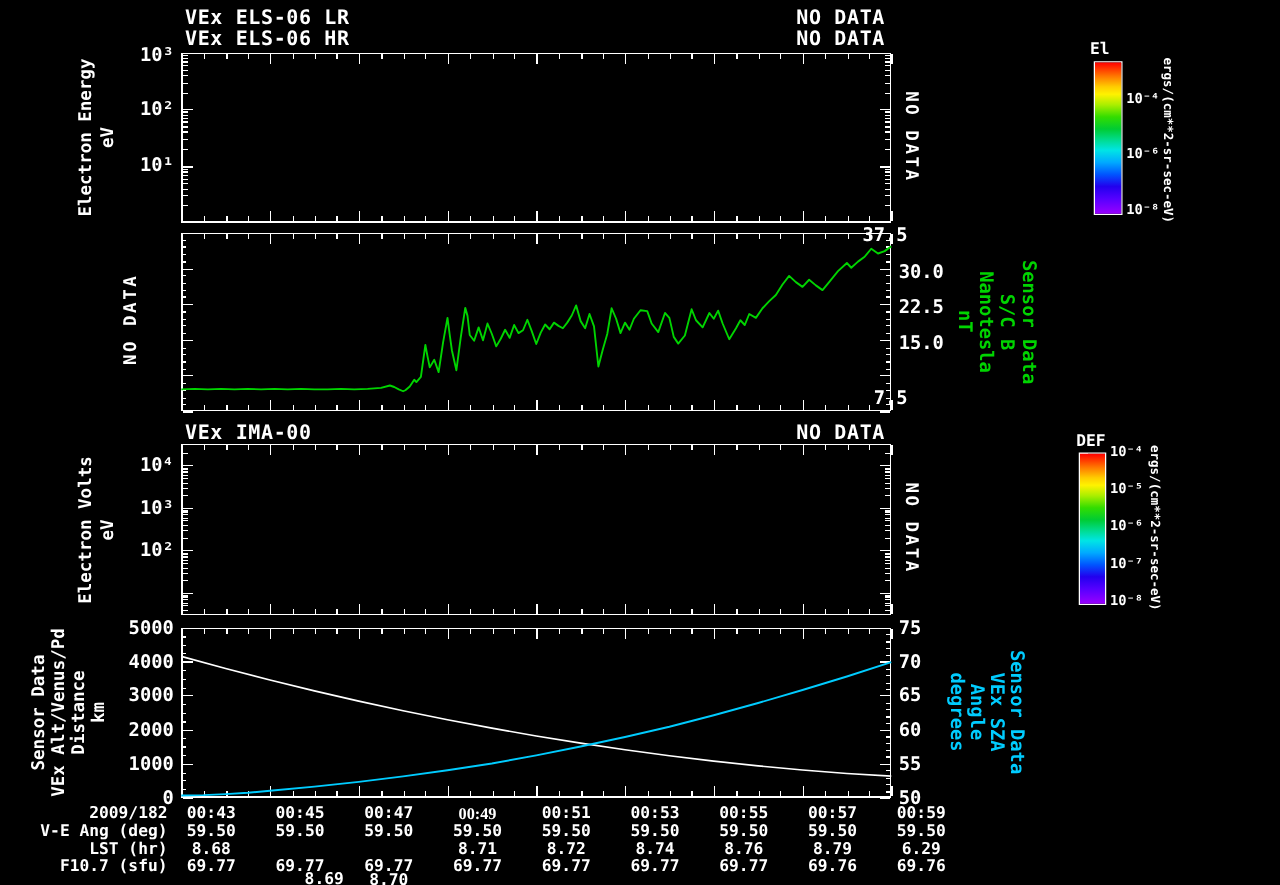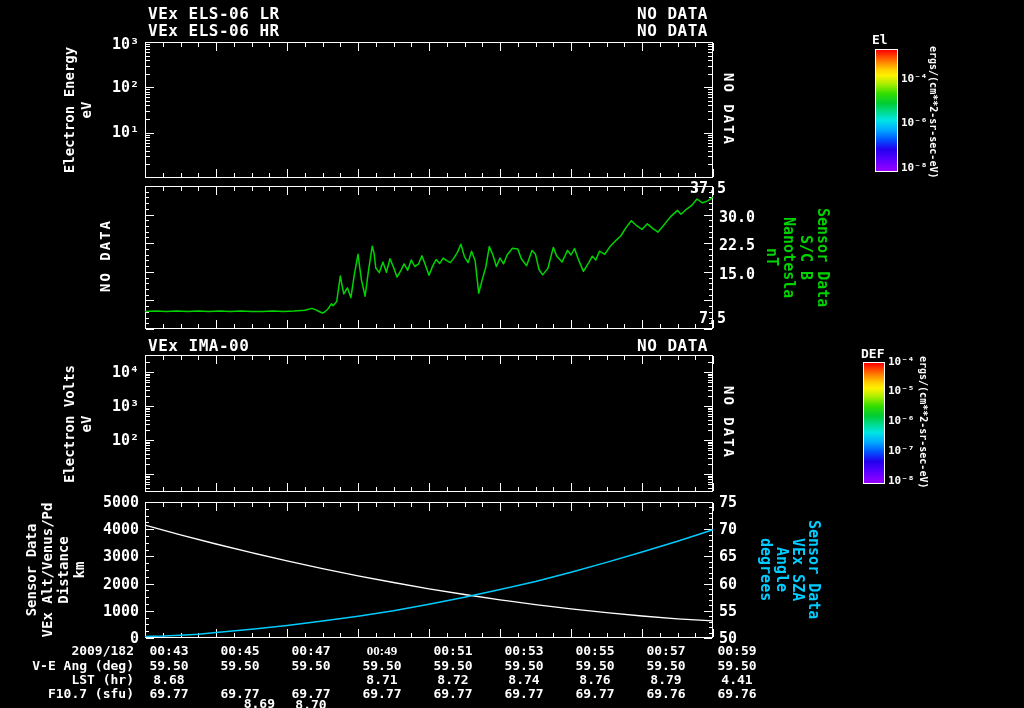--- a/index.html
+++ b/index.html
@@ -694,21 +694,21 @@
     <div class="abs tbl center" style="left: 678px; top: 658px; width: 70px;">59.50</div>
     <div class="abs tbl right" style="left: 0px; top: 672px; width: 110px;">LST (hr)</div>
     <div class="abs tbl center" style="left: 110px; top: 672px; width: 70px;">8.68</div>
     <div class="abs tbl center" style="left: 181px; top: 696px; width: 70px; text-align: right;">8.69</div>
     <div class="abs tbl center" style="left: 252px; top: 697px; width: 70px;">8.70</div>
     <div class="abs tbl center" style="left: 323px; top: 672px; width: 70px;">8.71</div>
     <div class="abs tbl center" style="left: 394px; top: 672px; width: 70px;">8.72</div>
     <div class="abs tbl center" style="left: 465px; top: 672px; width: 70px;">8.74</div>
     <div class="abs tbl center" style="left: 536px; top: 672px; width: 70px;">8.76</div>
     <div class="abs tbl center" style="left: 607px; top: 672px; width: 70px;">8.79</div>
-    <div class="abs tbl center" style="left: 678px; top: 672px; width: 70px;">4.41</div>
+    <div class="abs tbl center" style="left: 678px; top: 672px; width: 70px;">6.29</div>
     <div class="abs tbl right" style="left: 0px; top: 686px; width: 110px;">F10.7 (sfu)</div>
     <div class="abs tbl center" style="left: 110px; top: 686px; width: 70px;">69.77</div>
     <div class="abs tbl center" style="left: 181px; top: 686px; width: 70px;">69.77</div>
     <div class="abs tbl center" style="left: 252px; top: 686px; width: 70px;">69.77</div>
     <div class="abs tbl center" style="left: 323px; top: 686px; width: 70px;">69.77</div>
     <div class="abs tbl center" style="left: 394px; top: 686px; width: 70px;">69.77</div>
     <div class="abs tbl center" style="left: 465px; top: 686px; width: 70px;">69.77</div>
     <div class="abs tbl center" style="left: 536px; top: 686px; width: 70px;">69.77</div>
     <div class="abs tbl center" style="left: 607px; top: 686px; width: 70px;">69.76</div>
     <div class="abs tbl center" style="left: 678px; top: 686px; width: 70px;">69.76</div>

